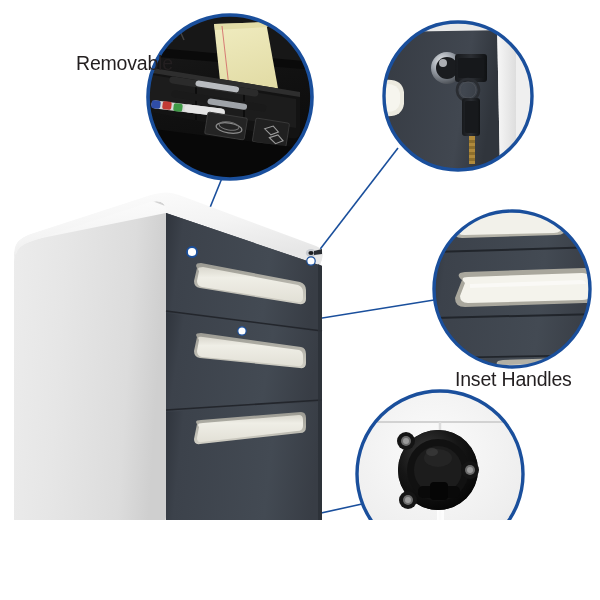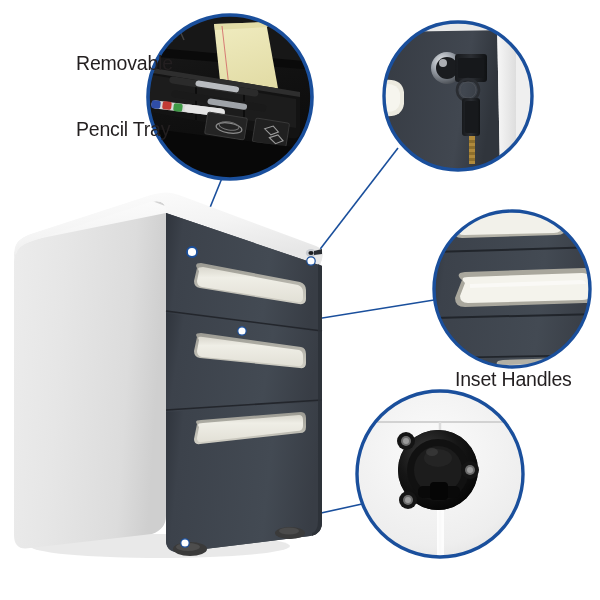--- a/index.html
+++ b/index.html
@@ -1,17 +1,17 @@
 <!DOCTYPE html>
 <html><head>
 <meta charset="utf-8">
 <style>
   html,body{margin:0;padding:0;background:#ffffff;}
   #stage{
-    position:relative;width:600px;height:600px;overflow:hidden;
+    position:relative;width:600px;height:520px;overflow:hidden;
     background:#ffffff;
     font-family:"Liberation Sans","DejaVu Sans",sans-serif;
   }
   #stage svg{position:absolute;left:0;top:0;width:600px;height:600px;}
   .lbl{
     position:absolute;color:#231f20;font-weight:400;
     font-family:"Liberation Sans","DejaVu Sans",sans-serif;
     line-height:1.13;white-space:pre;letter-spacing:-0.2px;
   }
   #lbl-pencil{left:76px;top:8px;font-size:19.5px;}
@@ -349,21 +349,20 @@
     <g>
       <circle cx="192" cy="252" r="5" fill="#ffffff" stroke="#1a4f9c" stroke-width="1.8"></circle>
       <circle cx="311" cy="261" r="4.2" fill="#ffffff" stroke="#1a4f9c" stroke-width="1.2"></circle>
       <circle cx="242" cy="331" r="4.2" fill="#ffffff" stroke="#1a4f9c" stroke-width="1.2"></circle>
       <circle cx="185" cy="543" r="4.2" fill="#ffffff" stroke="#1a4f9c" stroke-width="1.2"></circle>
     </g>
   </svg>
 
   <div class="lbl" id="lbl-pencil">
     <div>Removable</div>
-    <div>Pencil Tray</div>
   </div>
 
 
   <div class="lbl" id="lbl-handles">Inset Handles</div>
 
   <div class="lbl" id="lbl-casters">
     
     
   </div>
 

